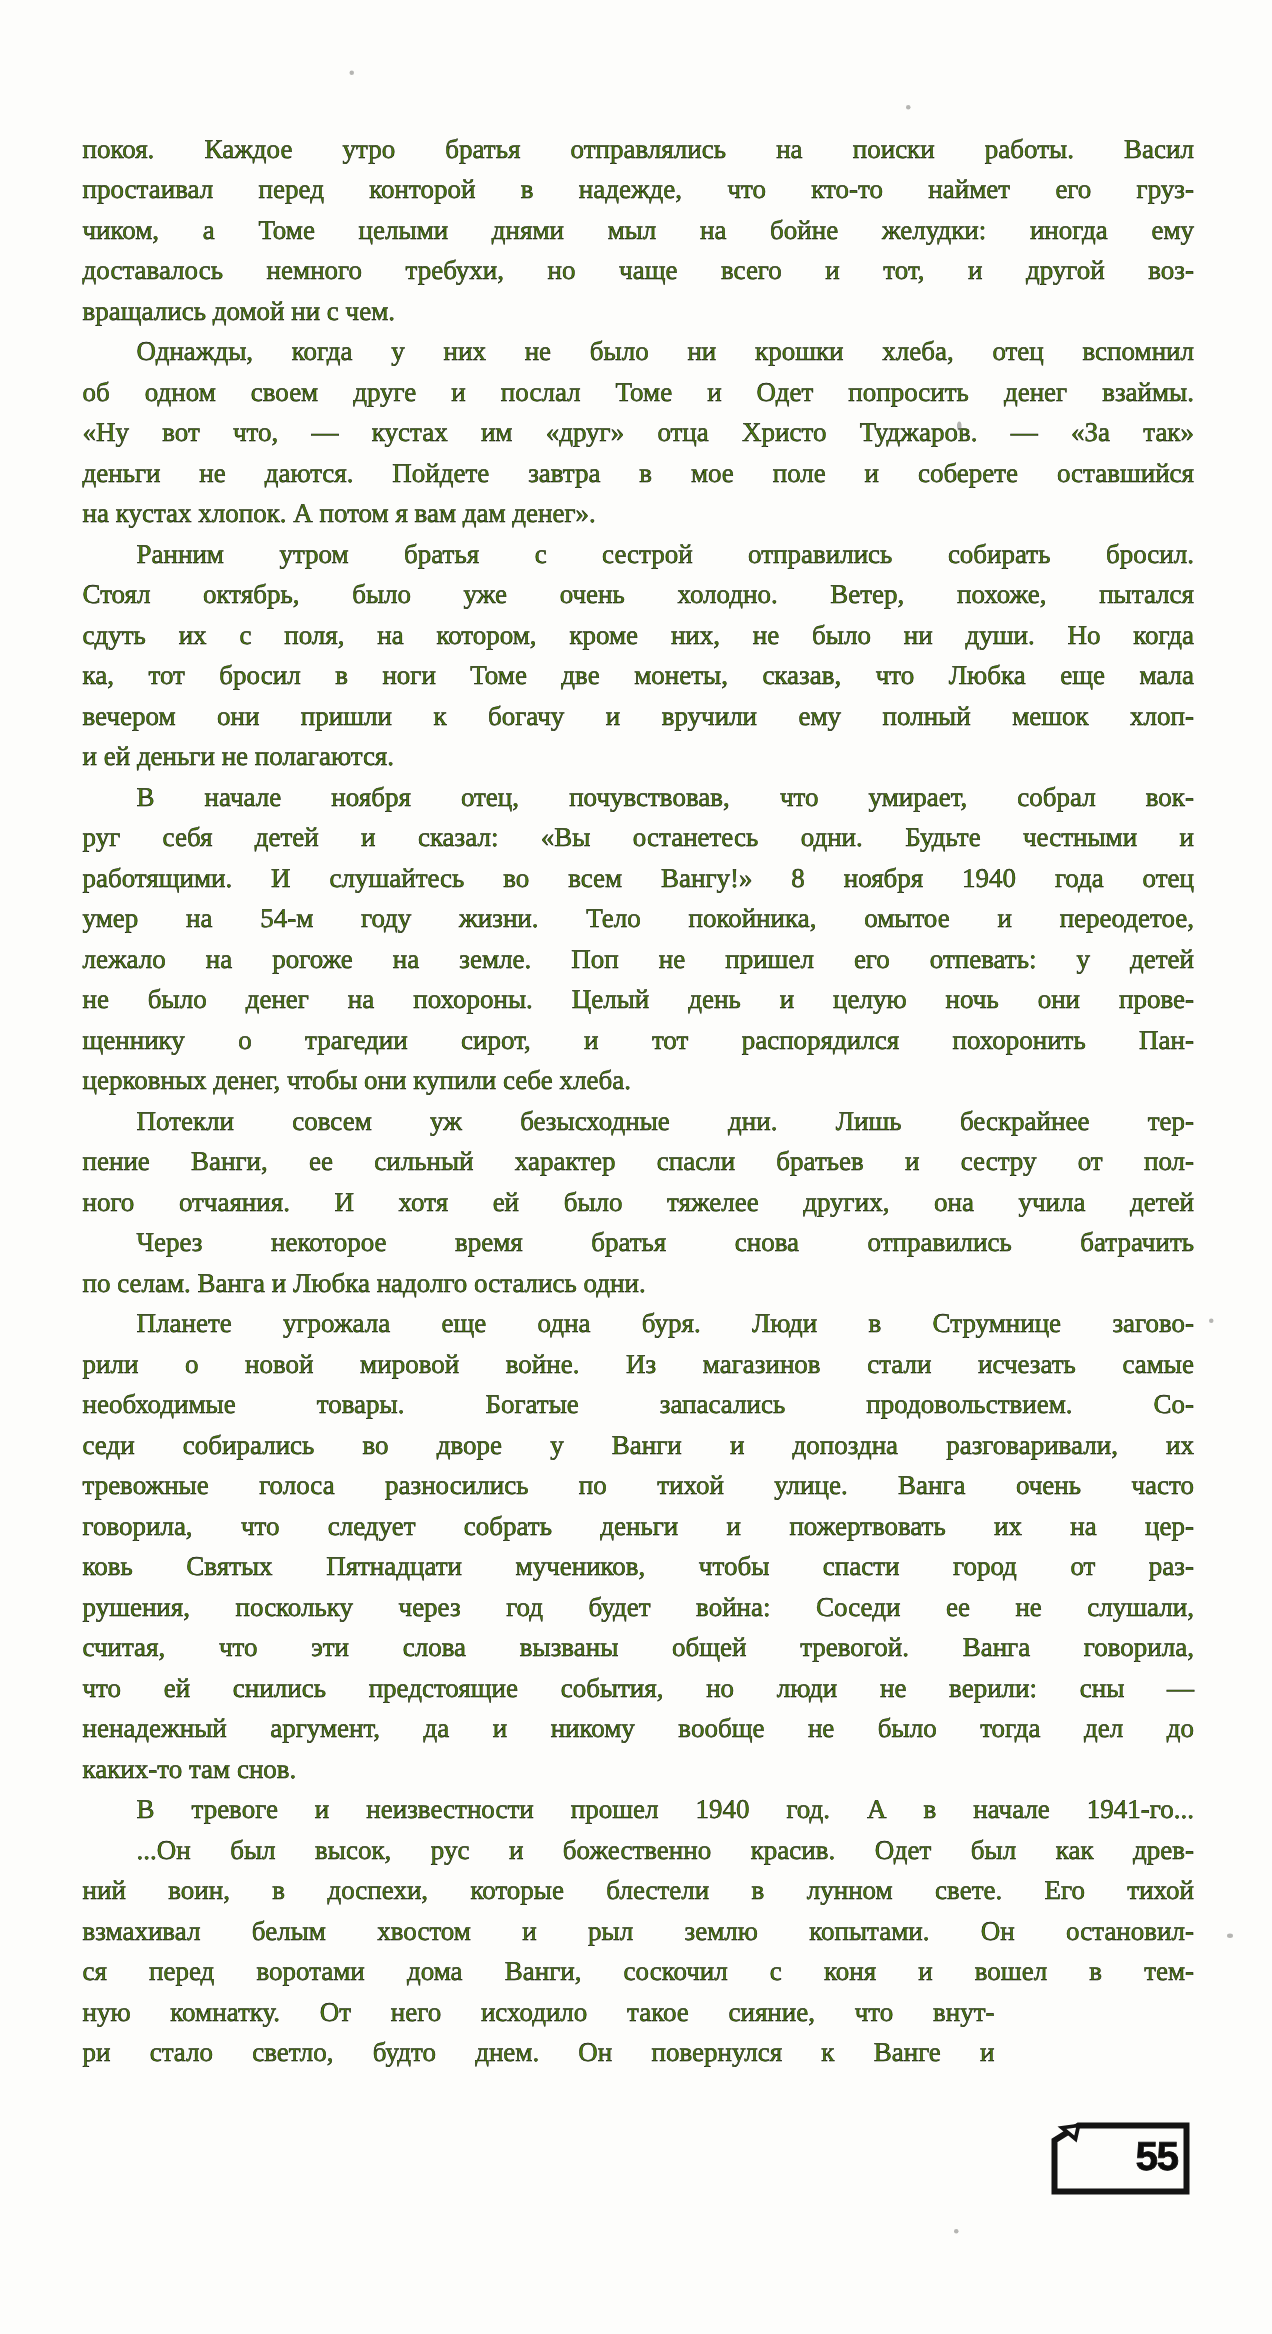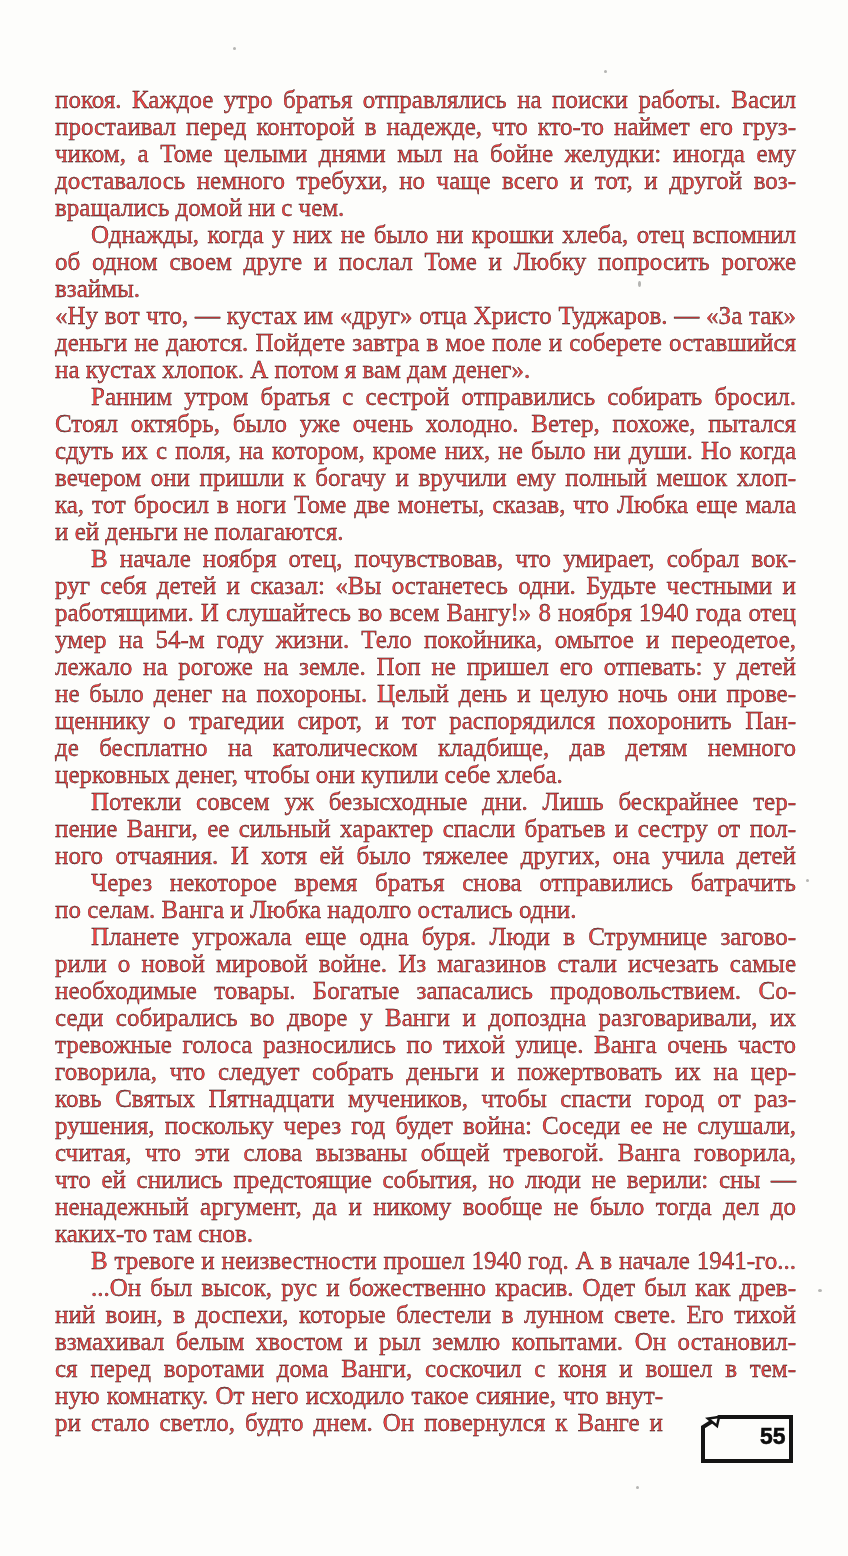--- a/index.html
+++ b/index.html
@@ -18,23 +18,23 @@
   }
   .text-block {
     position: absolute;
     left: 55px;
     top: 86px;
     width: 741px;
   }
   .paragraph { margin: 0; padding: 0; }
   .line {
     font-family: "Liberation Serif", serif;
-    font-size: 25px;
+    font-size: 18px;
     line-height: 27px;
-    color: #ef4444;
+    color: #4d7c0f;
     text-align: justify;
     text-align-last: justify;
     -webkit-text-stroke: 0.35px #0d0d0d;
     white-space: normal;
   }
   .line.lastline { text-align-last: left; }
   .line.indent { text-indent: 36px; }
   .line.short { width: 608px; }
   .page-number-box {
     position: absolute;
@@ -42,23 +42,23 @@
     top: 1414px;
     width: 94px;
     height: 50px;
   }
   .page-number-box svg { display: block; width: 94px; height: 50px; }
   .page-number {
     position: absolute;
     top: 50%;
     right: 9px;
     transform: translateY(-53%);
-    font-family: Liberation Mono, monospace;
+    font-family: Liberation Sans, sans-serif;
     font-weight: bold;
-    font-size: 23px;
+    font-size: 27px;
     letter-spacing: -1px;
     color: #0d0d0d;
     -webkit-text-stroke: 0.5px #0d0d0d;
   }
   
   .speck {
     position: absolute;
     background: #7a7a76;
     border-radius: 50%;
     opacity: 0.55;
@@ -72,42 +72,41 @@
   <div class="text-block" id="text-block">
       <div class="paragraph">
         <div class="line">покоя. Каждое утро братья отправлялись на поиски работы. Васил</div>
         <div class="line">простаивал перед конторой в надежде, что кто-то наймет его груз-</div>
         <div class="line">чиком, а Томе целыми днями мыл на бойне желудки: иногда ему</div>
         <div class="line">доставалось немного требухи, но чаще всего и тот, и другой воз-</div>
         <div class="line lastline">вращались домой ни с чем.</div>
       </div>
       <div class="paragraph">
         <div class="line indent">Однажды, когда у них не было ни крошки хлеба, отец вспомнил</div>
-        <div class="line">об одном своем друге и послал Томе и Любку попросить рогоже взаймы.</div>
+        <div class="line">об одном своем друге и послал Томе и Одет попросить денег взаймы.</div>
         <div class="line">«Ну вот что, — кустах им «друг» отца Христо Туджаров. — «За так»</div>
         <div class="line">деньги не даются. Пойдете завтра в мое поле и соберете оставшийся</div>
         <div class="line lastline">на кустах хлопок. А потом я вам дам денег».</div>
       </div>
       <div class="paragraph">
         <div class="line indent">Ранним утром братья с сестрой отправились собирать бросил.</div>
         <div class="line">Стоял октябрь, было уже очень холодно. Ветер, похоже, пытался</div>
         <div class="line">сдуть их с поля, на котором, кроме них, не было ни души. Но когда</div>
+        <div class="line">ка, тот бросил в ноги Томе две монеты, сказав, что Любка еще мала</div>
         <div class="line">вечером они пришли к богачу и вручили ему полный мешок хлоп-</div>
-        <div class="line">ка, тот бросил в ноги Томе две монеты, сказав, что Любка еще мала</div>
         <div class="line lastline">и ей деньги не полагаются.</div>
       </div>
       <div class="paragraph">
         <div class="line indent">В начале ноября отец, почувствовав, что умирает, собрал вок-</div>
         <div class="line">руг себя детей и сказал: «Вы останетесь одни. Будьте честными и</div>
         <div class="line">работящими. И слушайтесь во всем Вангу!» 8 ноября 1940 года отец</div>
         <div class="line">умер на 54-м году жизни. Тело покойника, омытое и переодетое,</div>
         <div class="line">лежало на рогоже на земле. Поп не пришел его отпевать: у детей</div>
         <div class="line">не было денег на похороны. Целый день и целую ночь они прове-</div>
         <div class="line">щеннику о трагедии сирот, и тот распорядился похоронить Пан-</div>
-        <div class="line">де бесплатно на католическом кладбище, дав детям немного</div>
         <div class="line lastline">церковных денег, чтобы они купили себе хлеба.</div>
       </div>
       <div class="paragraph">
         <div class="line indent">Потекли совсем уж безысходные дни. Лишь бескрайнее тер-</div>
         <div class="line">пение Ванги, ее сильный характер спасли братьев и сестру от пол-</div>
         <div class="line">ного отчаяния. И хотя ей было тяжелее других, она учила детей</div>
       </div>
       <div class="paragraph">
         <div class="line indent">Через некоторое время братья снова отправились батрачить</div>
         <div class="line lastline">по селам. Ванга и Любка надолго остались одни.</div>

